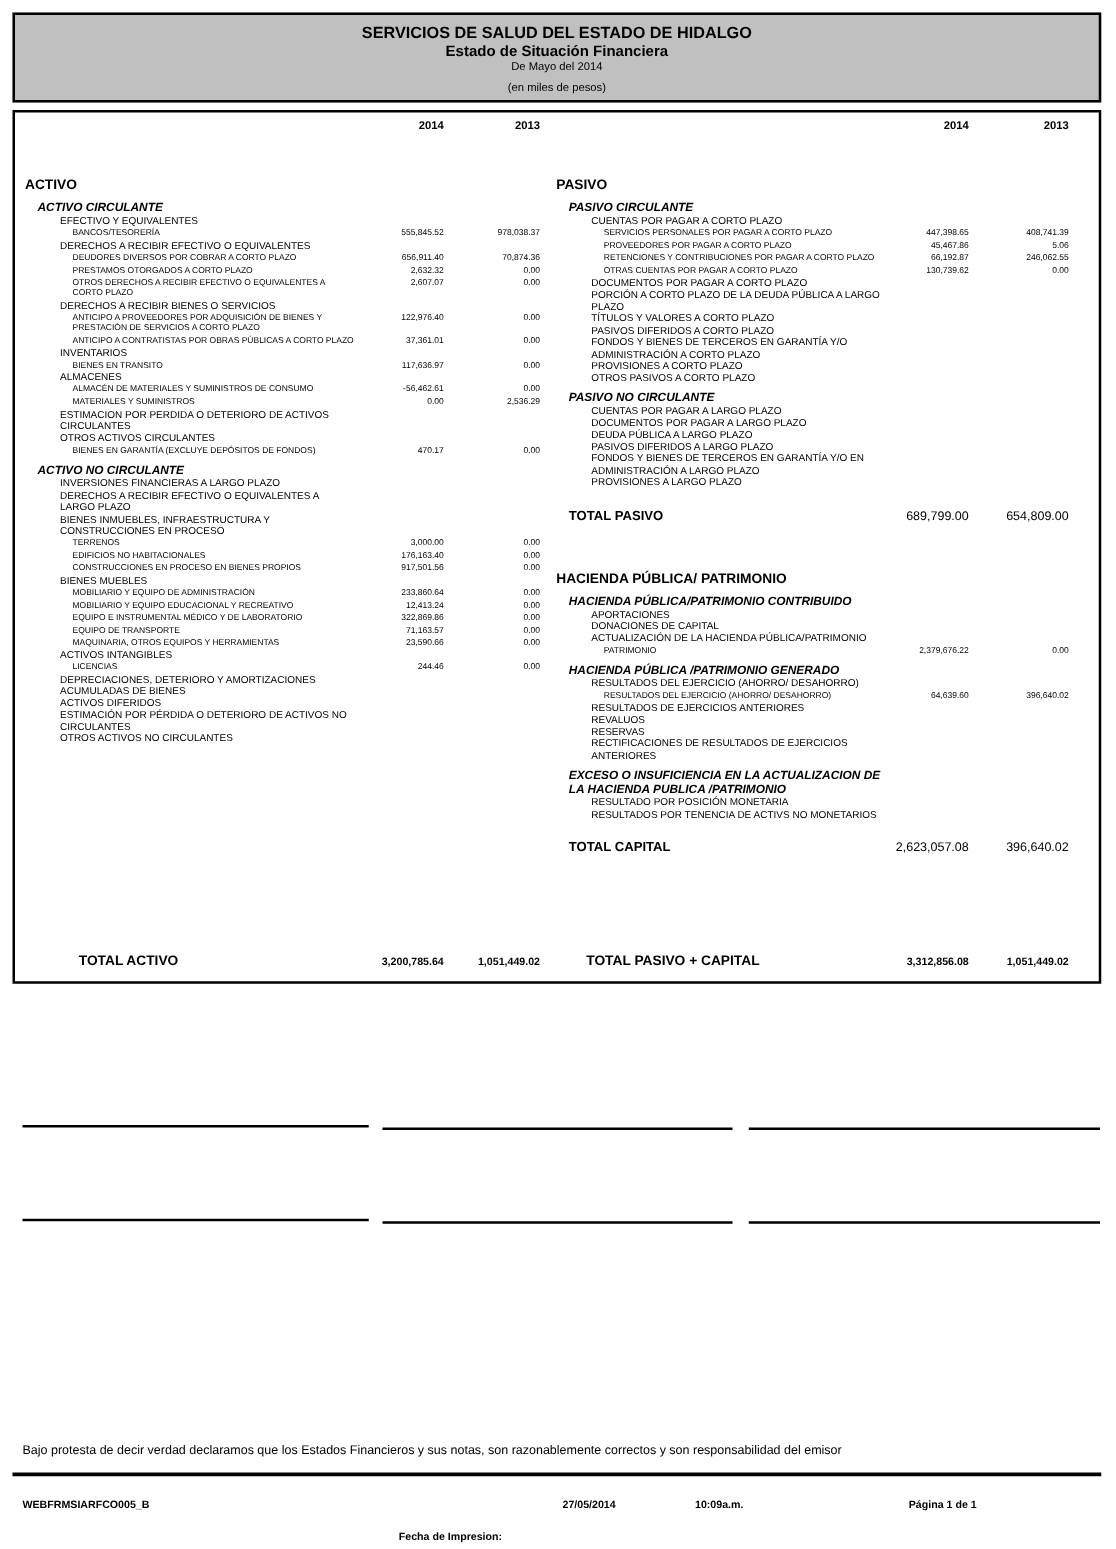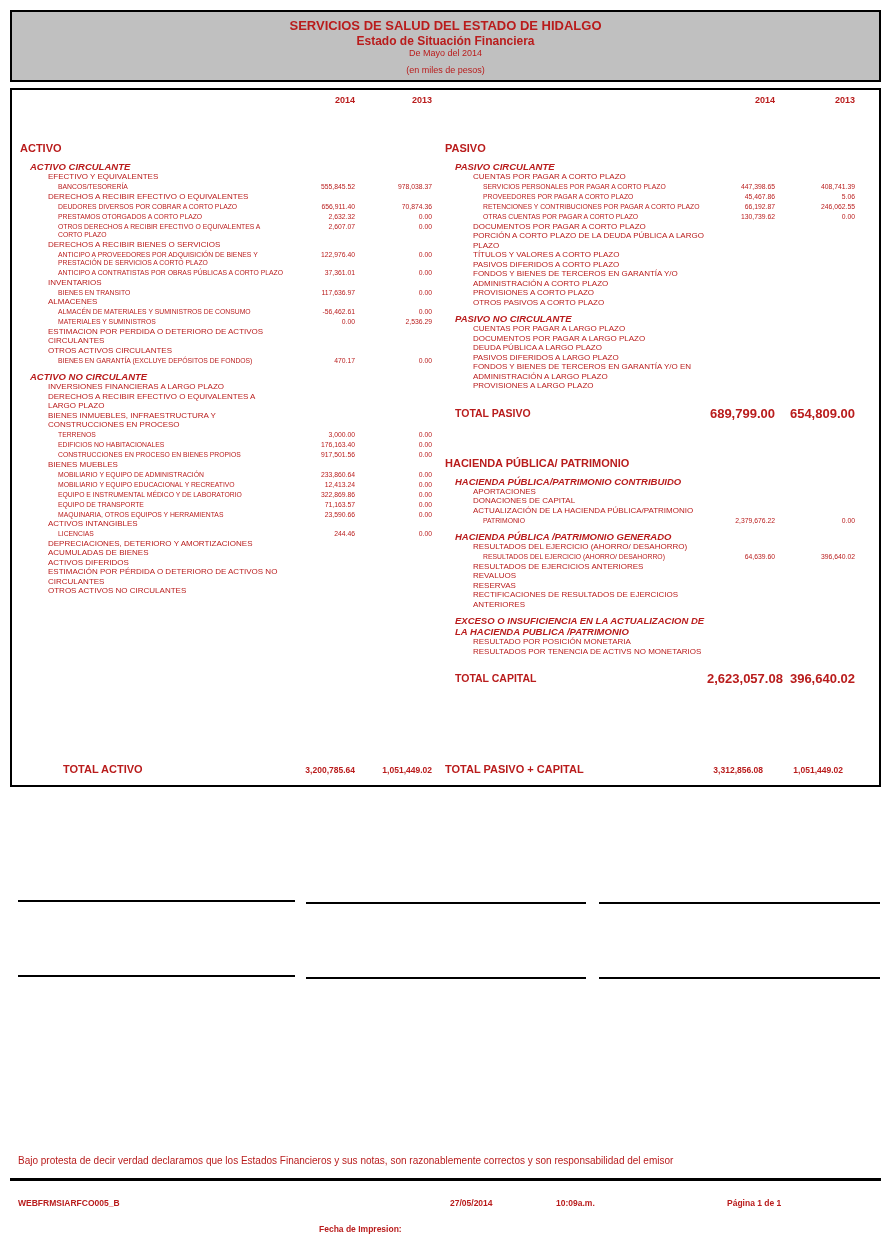--- a/index.html
+++ b/index.html
@@ -1,19 +1,19 @@
 <!DOCTYPE html>
 <html><head>
 <meta charset="utf-8">
 <style>
   * { margin:0; padding:0; box-sizing:border-box; }
   html,body { background:#fff; }
   .page {
     position:relative; width:893px; height:1239px; background:#ffffff;
-    font-family:"Liberation Sans", sans-serif; color:#b91c1c; overflow:hidden;
+    font-family:"Liberation Sans", sans-serif; color:#000000; overflow:hidden;
   }
   
   .header-box {
     position:absolute; left:10px; top:10px; width:871px; height:72px;
     background:#c0c0c0; border:2px solid #000; text-align:center; padding-top:6px;
   }
   .header-box .t1 { font-size:13px; font-weight:bold; line-height:16px; }
   .header-box .t2 { font-size:12px; font-weight:bold; line-height:14px; }
   .header-box .t3 { font-size:9px; line-height:11px; }
   .header-box .t4 { font-size:9px; line-height:10px; margin-top:6px; }
@@ -42,27 +42,27 @@
   .t-h1 { margin-top:9px; }
   .t-h1 .lbl { font-size:11px; font-weight:bold; line-height:13px; padding-left:8px;margin-top:28px; }
   .t-h2 { margin-top:6px; }
   .t-h2 .lbl { font-size:9.5px; font-weight:bold; font-style:italic; line-height:11px; padding-left:18px; }
   .t-g { margin-top:0; }
   .t-g .lbl { font-size:8px; line-height:9.5px; padding-left:36px; }
   .t-i { margin-top:1.5px; }
   .t-i .lbl { font-size:6.8px; line-height:8.5px; padding-left:46px; }
   .t-total { margin-top:16px;justify-content:space-between; }
   .t-total .lbl { font-size:10.5px; font-weight:bold; line-height:13px; padding-left:18px; }
-  .t-total .val { font-weight:bold; font-size:13px; line-height:13px; }
+  .t-total .val { font-weight:normal; font-size:10px; line-height:13px; }
   .row.clip .lbl { white-space:nowrap; overflow:hidden; }
   
   .grand-totals { margin-top:auto; display:flex; padding-bottom:10px; padding-top:6px; }
   .gt { display:flex; align-items:baseline; }
   .gt-left  { width:425px; padding-right:5px;padding-left:43px; }
-  .gt-right { flex:1; padding-right:36px; }
+  .gt-right { flex:1; padding-right:24px;margin-left:24px; }
   .gt .lbl { flex:1; font-weight:bold; font-size:11px; }
   .gt-left  .lbl { padding-left:8px; }
   .gt-right .lbl { padding-left:8px; }
   .gt .val { text-align:right; font-weight:bold; font-size:8.5px; white-space:nowrap; }
   .gt-left  .val:nth-child(2){ width:72px; }
   .gt-left  .val:nth-child(3){ width:77px; }
   .gt-right .val:nth-child(2){ width:68px; }
   .gt-right .val:nth-child(3){ width:80px; }
   
   .sig-line { position:absolute; border-top:2px solid #000; height:0; }

